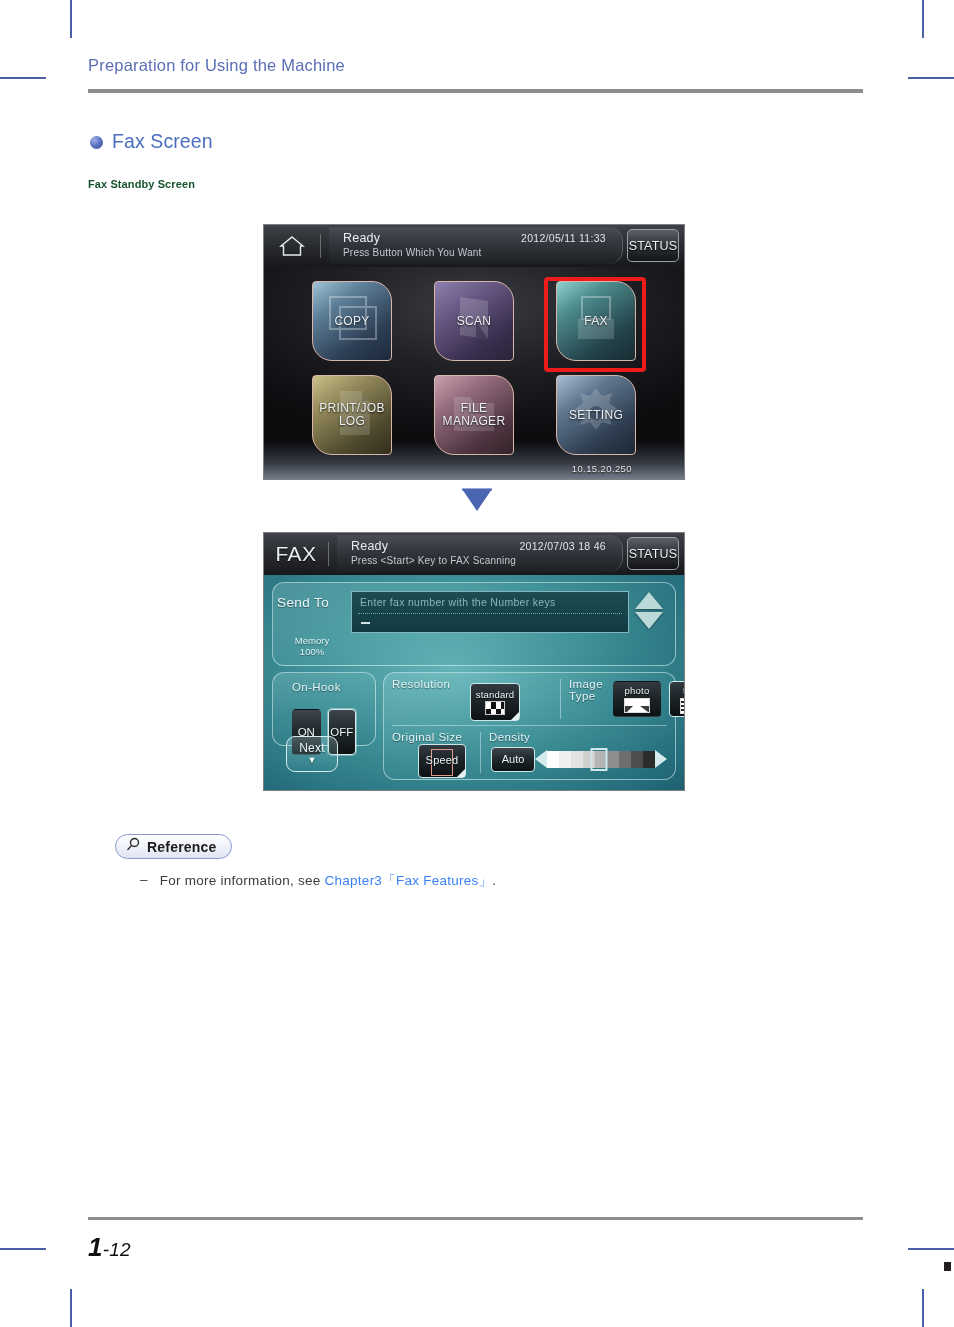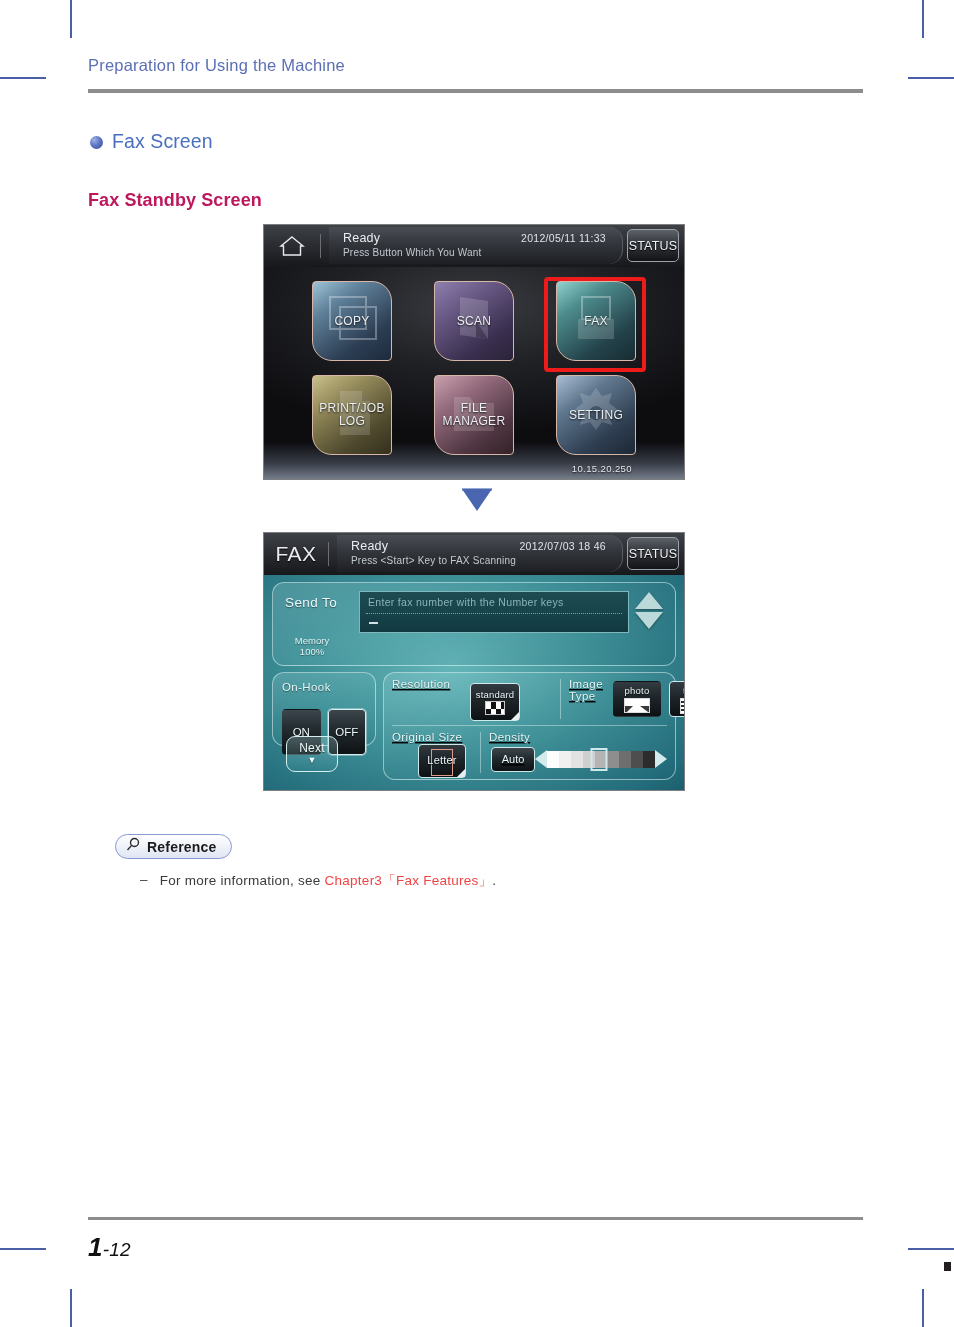--- a/index.html
+++ b/index.html
@@ -55,24 +55,24 @@
     margin-top: 2px;
   }
   .section-head-text {
     font-size: 19.5px;
     color: #4a6fbf;
     letter-spacing: .1px;
   }
 
   .subsection-head {
     position: absolute;
-    left: 88px; top: 190px;
-    font-size: 18px;
+    left: 88px; top: 178px;
+    font-size: 11px;
     font-weight: bold;
-    color: #be185d;
+    color: #14532d;
     letter-spacing: .1px;
   }
 
   
   .lcd {
     position: absolute;
     left: 263px;
     width: 422px;
     border: 1px solid #7e7e7e;
     overflow: hidden;
@@ -209,21 +209,21 @@
     border: 1px solid rgba(225,245,245,.55);
     border-radius: 12px;
     background: linear-gradient(160deg, rgba(190,235,236,.22) 0%, rgba(120,190,196,.10) 45%, rgba(25,95,110,.18) 100%);
     position: relative;
   }
   .grp-label {
     color: #e4f5f6; font-size: 11.5px; letter-spacing: .4px;
     text-shadow: 0 1px 1px rgba(0,0,0,.45);
   }
   .sendto-grp {
-    height: 84px; padding: 8px 10px 8px 12px;
+    height: 84px; padding: 8px 10px 8px 4px;
     position: relative;
   }
   .sendto-row { display: flex; align-items: flex-start; }
   .sendto-label { width: 74px; font-size: 13.5px; color: #eef9fa; padding-top: 4px; letter-spacing: .4px; text-shadow: 0 1px 1px rgba(0,0,0,.45); }
   .sendto-field {
     flex: 1; height: 42px; margin-right: 6px;
     background: linear-gradient(180deg, #1e4b52 0%, #17434b 50%, #123940 100%);
     border: 1px solid #7fb9bd;
     position: relative; padding: 4px 8px;
   }
@@ -254,21 +254,21 @@
   .lcd-btn {
     flex: 1; height: 22px;
     background: linear-gradient(180deg, #4a565e 0%, #2b3238 45%, #141a1e 100%);
     border: 1px solid #96b7ba; border-radius: 3px;
     color: #eaf6f7; font-size: 11px; letter-spacing: .2px;
     display: flex; align-items: center; justify-content: center;
     text-shadow: 0 1px 1px rgba(0,0,0,.7);
   }
 
   .lower-row { display: flex; gap: 7px; margin-top: 6px; height: 108px; }
-  .onhook-grp { width: 104px; padding: 8px 9px; border-radius: 12px 12px 12px 12px; height: 74px; }
+  .onhook-grp { width: 104px; padding: 8px 19px; border-radius: 12px 12px 12px 12px; height: 74px; }
   .onhook-btns { display: flex; gap: 7px; margin-top: 16px; }
   .sq-btn {
     width: 42px; height: 46px; border-radius: 4px;
     background: linear-gradient(180deg, #3c464c 0%, #222a2e 45%, #0d1214 100%);
     border: 1px solid transparent;
     color: #eaf6f7; font-size: 11.5px;
     display: flex; align-items: center; justify-content: center;
     text-shadow: 0 1px 1px rgba(0,0,0,.7);
   }
   .sq-btn.sel { border-color: #d6eef0; box-shadow: 0 0 0 1px rgba(255,255,255,.35); }
@@ -282,21 +282,20 @@
     display: flex; flex-direction: column; align-items: center; justify-content: center;
     line-height: 11px; letter-spacing: .2px;
     text-shadow: 0 1px 1px rgba(0,0,0,.5);
   }
   .next-caret { font-size: 9px; margin-top: 1px; }
   .right-top { display: flex; height: 55px; }
   .right-bot { display: flex; height: 57px; }
   .cell {
     flex: 1; padding: 5px 8px; position: relative;
     border: 0;
-    text-decoration: underline;
   }
   .cell-wrap {
     border: 1px solid rgba(225,245,245,.55);
     border-radius: 12px;
     background: linear-gradient(160deg, rgba(190,235,236,.20) 0%, rgba(120,190,196,.08) 45%, rgba(25,95,110,.16) 100%);
     flex: 1; display: flex; flex-direction: column;
   }
   .vdiv { width: 1px; background: rgba(225,245,245,.45); margin: 6px 0; }
   .hdiv { height: 1px; background: rgba(225,245,245,.45); margin: 0 8px; }
 
@@ -374,21 +373,21 @@
     background: linear-gradient(180deg, #ffffff 0%, #eef1f9 55%, #dfe5f3 100%);
     display: flex; align-items: center; gap: 6px;
   }
   .ref-badge-text { font-size: 14px; font-weight: bold; color: #1b1b1b; letter-spacing: .2px; }
   .ref-line {
     position: absolute; left: 140px; top: 872px;
     font-size: 13.5px; color: #3b3b3b; letter-spacing: .25px;
     display: flex; gap: 12px;
   }
   .ref-dash { color: #3b3b3b; }
-  .ref-link { color: #ef4444; }
+  .ref-link { color: #3b82f6; }
 
   
   .foot-rule {
     position: absolute; left: 88px; top: 1217px;
     width: 775px; height: 3px; background: #8d8d8d;
   }
   .page-num {
     position: absolute; left: 88px; top: 1232px;
     color: #111; letter-spacing: .2px;
   }
@@ -588,21 +587,21 @@
           </div>
         </div>
 
         <div class="hdiv"></div>
 
         <div class="right-bot">
           <div class="cell" style="flex:0 0 96px;">
             <div class="grp-label">Original Size</div>
             <div class="icon-btn" style="position:absolute;left:34px;top:18px;width:48px;height:34px;">
               <span class="letter-glyph"></span>
-              <span class="cap" style="position:relative;z-index:2;font-size:11px;">Letter</span>
+              <span class="cap" style="position:relative;z-index:2;font-size:11px;">Speed</span>
               <span class="dogear"></span>
             </div>
           </div>
           <div class="vdiv"></div>
           <div class="cell">
             <div class="grp-label">Density</div>
             <div class="density-row">
               <div class="auto-btn">Auto</div>
               <div class="dens-arrow-l"></div>
               <div class="dens-scale">

